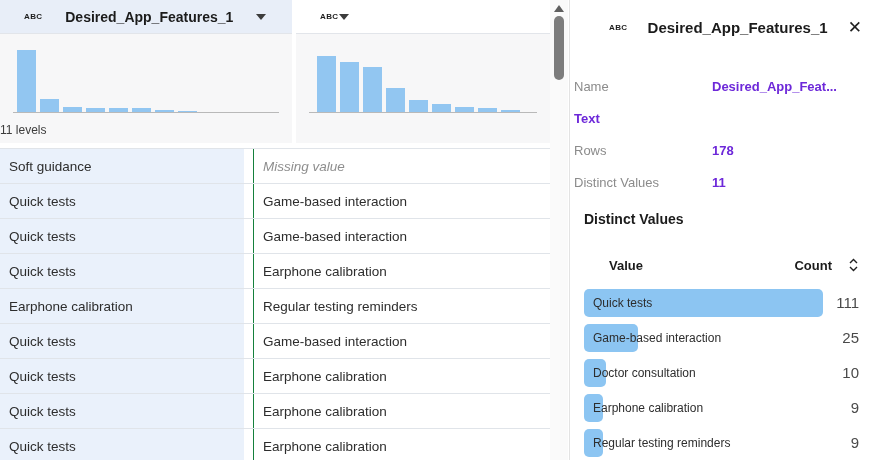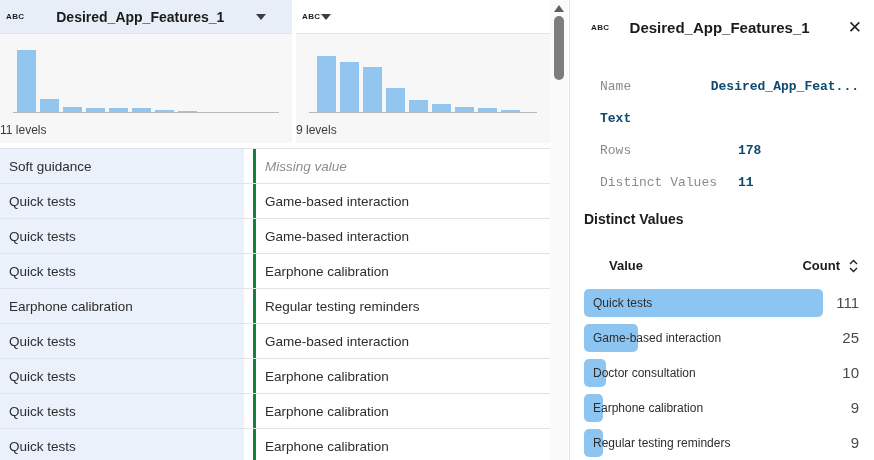--- a/index.html
+++ b/index.html
@@ -6,60 +6,60 @@
   html,body { background:#ffffff; }
   body { font-family:"Liberation Sans","DejaVu Sans",sans-serif; }
   .app { position:relative; width:874px; height:460px; background:#ffffff; overflow:hidden; }
 
   
   .col { position:absolute; top:0; }
   .col1 { left:0; width:292px; }
   .col2 { left:296px; width:254px; }
   .col-header { height:34px; display:flex; align-items:center; border-bottom:1px solid #e2e5ea; background:#ffffff; cursor:pointer; }
   .col-header.selected { background:#e8eef8; }
-  .abc { font-size:8px; font-weight:700; letter-spacing:.4px; color:#1c1c1c; margin-left:6px; }
+  .abc { font-size:8px; font-weight:700; letter-spacing:.4px; color:#1c1c1c; margin-left:24px; }
   .col-title { flex:1; text-align:center; font-size:14px; font-weight:700; color:#1b1b1b; white-space:nowrap; overflow:hidden; }
   .caret { width:0; height:0; border-left:5px solid transparent; border-right:5px solid transparent; border-top:6px solid #3c3c3c; margin-right:26px; cursor:pointer; }
 
   .hist { position:relative; height:109px; background:#f7f7f8; }
   .bars { position:absolute; bottom:30px; display:flex; align-items:flex-end; gap:4px; }
   .col1 .bars { left:17px; }
   .col2 .bars { left:21px; }
   .bar { width:19px; background:#92c6f1; }
   .axis { position:absolute; bottom:30px; left:13px; right:13px; height:1px; background:#b9b9b9; }
   .levels { position:absolute; bottom:6px; left:0; width:100%; text-align:left; font-size:12px; color:#3c3c3c; }
 
   
   .rows { position:absolute; top:148px; left:0; width:550px; border-top:1px solid #e0e4e9; }
   .trow { display:flex; height:35px; border-bottom:1px solid #e0e4e9; }
   .tcell1 { width:244px; background:#eaf1fb; display:flex; align-items:center; padding-left:9px; font-size:13.5px; color:#2d2d2d; }
   .tgap { width:9px; }
-  .tcell2 { flex:1; border-left:3px solid #15803d; display:flex; align-items:center; padding-left:9px; font-size:13.5px; color:#2d2d2d; }
+  .tcell2 { flex:1; border-left:1px solid #15803d; display:flex; align-items:center; padding-left:9px; font-size:13.5px; color:#2d2d2d; }
   .missing { font-style:italic; color:#8e8e8e; }
 
   
   .vscroll { position:absolute; left:550px; top:0; width:18px; height:460px; background:#fafafa; }
   .scroll-up { position:absolute; top:5px; left:4px; width:0; height:0; border-left:5px solid transparent; border-right:5px solid transparent; border-bottom:7px solid #5f5f5f; cursor:pointer; }
   .scroll-thumb { position:absolute; top:16px; left:4px; width:10px; height:64px; background:#7d7d7d; border-radius:5px; cursor:pointer; }
 
   
   .panel { position:absolute; left:569px; top:0; width:305px; height:460px; background:#ffffff; border-left:1px solid #e3e3e3; }
   .panel-header { position:absolute; top:15px; left:15px; right:12px; height:24px; display:flex; align-items:center; }
   .panel-title { font-size:15px; font-weight:700; color:#1b1b1b; margin-left:20px; white-space:nowrap; }
   .close { margin-left:auto; font-size:17px; color:#1f1f1f; cursor:pointer; line-height:1; }
 
-  .details { position:absolute; top:70px; left:30px; right:15px;font-family:Liberation Mono, monospace; }
+  .details { position:absolute; top:70px; left:4px; right:15px; }
   .drow { display:flex; height:32px; align-items:center; }
   .dlabel { width:138px; font-size:13px; color:#8b8b8b; }
-  .dvalue { font-size:13px; font-weight:700; color:#0c4a6e; white-space:nowrap; }
+  .dvalue { font-size:13px; font-weight:700; color:#6d28d9; white-space:nowrap; }
 
   .section-heading { position:absolute; top:211px; left:14px; font-size:14px; font-weight:700; color:#1b1b1b; }
   .vc-header { position:absolute; top:254px; left:14px; right:15px; height:22px; display:flex; align-items:center; justify-content:space-between; }
   .vh { font-size:13px; font-weight:700; color:#1b1b1b;margin-left:25px; }
-  .count-h { display:flex; align-items:flex-end; gap:8px; cursor:pointer; }
+  .count-h { display:flex; align-items:flex-start; gap:16px; cursor:pointer; }
   .sort-icon { display:inline-block; }
 
   .ditems { position:absolute; top:286px; left:14px; right:15px; }
   .ditem { position:relative; height:35px; }
   .dbar { position:absolute; left:0; top:3px; height:28px; border-radius:5px; background:#8cc5f2; }
   .dival { position:absolute; left:9px; top:0; line-height:34px; font-size:12px; color:#2d2d2d; white-space:nowrap; }
   .dicnt { position:absolute; right:0; top:0; line-height:34px; font-size:15px; color:#4a4a4a; }
 </style>
 </head>
 <body>
@@ -102,21 +102,20 @@
           <div class="bar" style="height: 51px;"></div>
           <div class="bar" style="height: 46px;"></div>
           <div class="bar" style="height: 25px;"></div>
           <div class="bar" style="height: 13px;"></div>
           <div class="bar" style="height: 9px;"></div>
           <div class="bar" style="height: 6px;"></div>
           <div class="bar" style="height: 5px;"></div>
           <div class="bar" style="height: 3px;"></div>
         </div>
       <div class="axis"></div>
-      <div class="levels">9 levels</div>
     </div>
   </div>
 
   <div class="rows" id="rows">
       <div class="trow">
         <div class="tcell1">Soft guidance</div>
         <div class="tgap"></div>
         <div class="tcell2 missing">Missing value</div>
       </div>
       <div class="trow">

